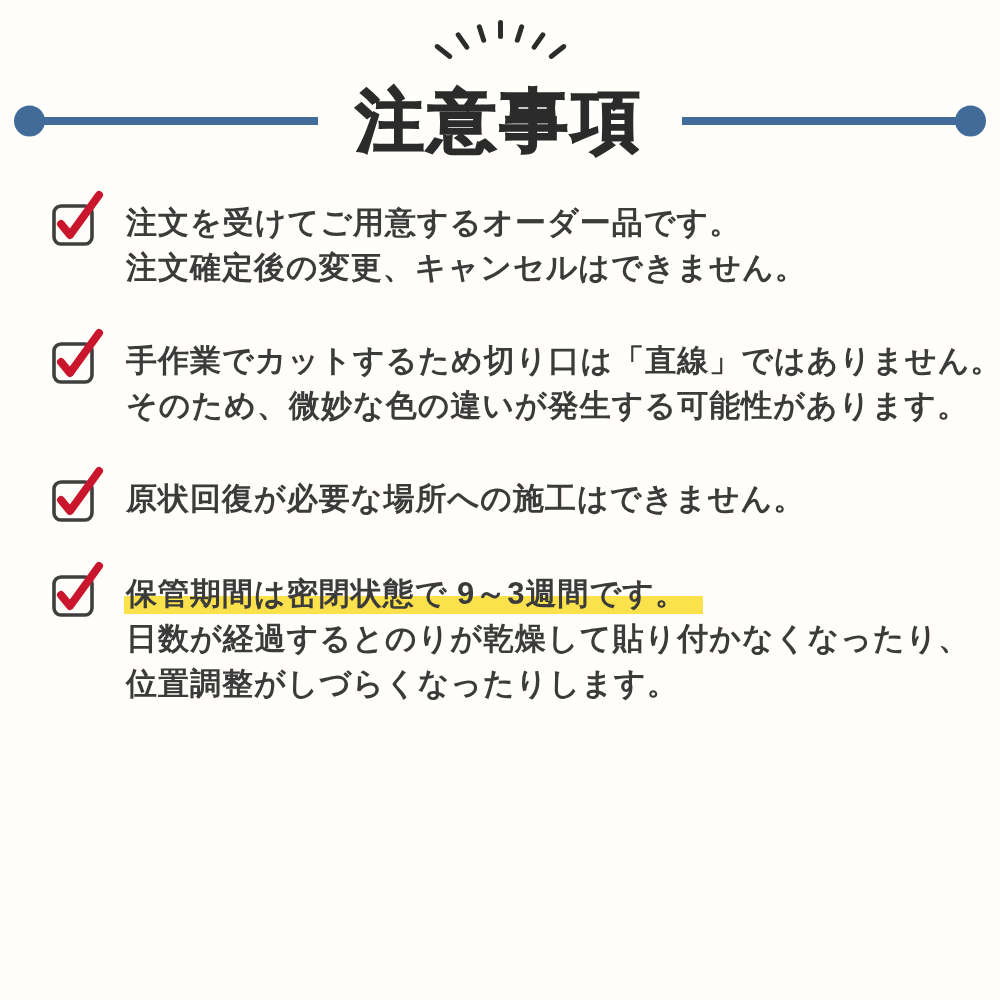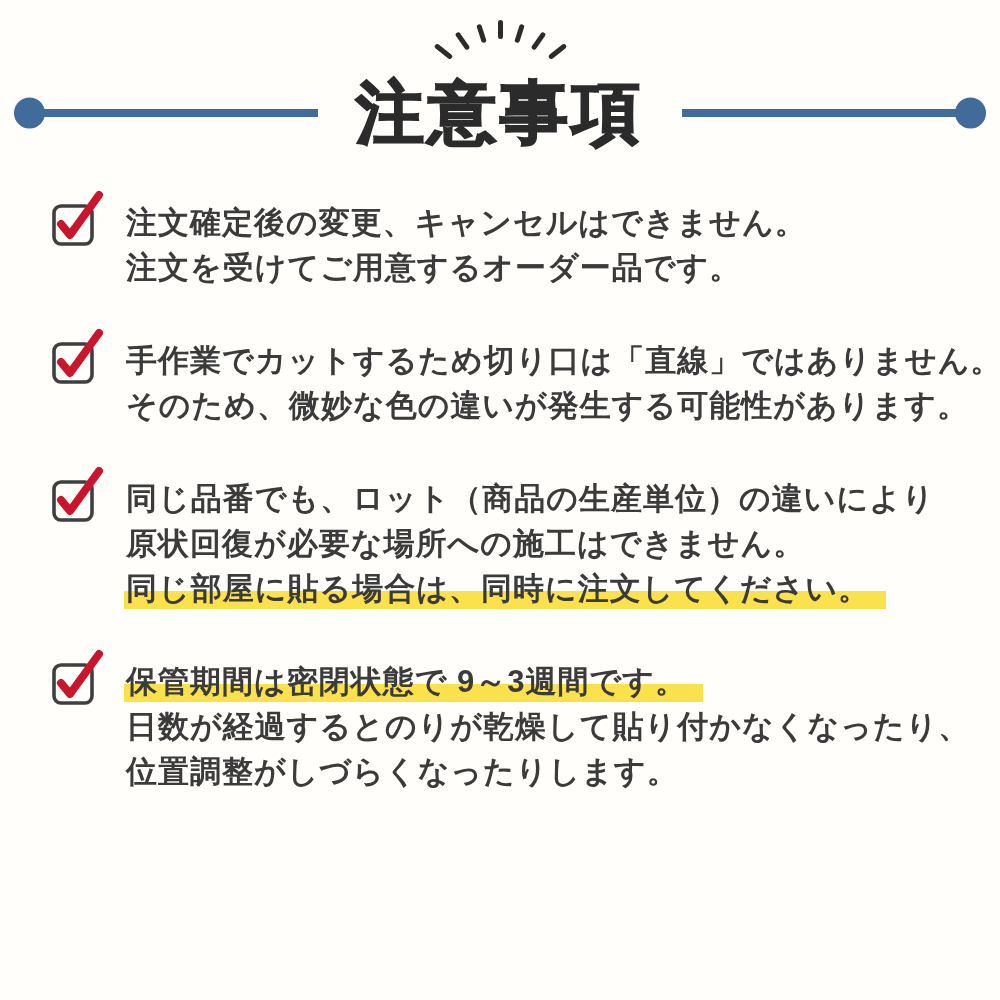--- a/index.html
+++ b/index.html
@@ -15,21 +15,21 @@
   
   .header { position:absolute; top:0; left:0; width:1000px; }
   .burst {
     position:relative; height:58px; margin-top:20px;
     display:flex; justify-content:center; align-items:flex-start; gap:14px;
   }
   .burst span {
     display:block; width:5px; border-radius:3px; background:#2c2c2c;
   }
   .title-row {
-    display:flex; align-items:center; 
+    display:flex; align-items:center; margin-top:8px;
     padding:0 20px; gap:38px;
   }
   .rule {
     position:relative; flex:1; height:8px; background:#416b98; margin-top:2px;
   }
   .rule .dot {
     position:absolute; top:50%; width:31px; height:31px;
     border-radius:50%; background:#416b98; transform:translateY(-50%);
   }
   .rule-left .dot { left:-6px; }
@@ -88,22 +88,22 @@
   <div class="notice-list">
 
     <div class="item">
       <span class="checkbox">
         <svg viewBox="0 0 54 54" aria-hidden="true">
           <rect x="4" y="13" width="38" height="38" rx="7" fill="none" stroke="#3f3f3f" stroke-width="3.6"></rect>
           <path d="M 11 31 L 20 42 L 49 2" fill="none" stroke="#c9162c" stroke-width="8" stroke-linecap="round" stroke-linejoin="round"></path>
         </svg>
       </span>
       <div class="lines">
+        <p class="line"><span>注文を受けてご用意するオーダー品です。</span></p>
         <p class="line"><span>注文確定後の変更、キャンセルはできません。</span></p>
-        <p class="line"><span>注文を受けてご用意するオーダー品です。</span></p>
       </div>
     </div>
 
 
     <div class="item">
       <span class="checkbox">
         <svg viewBox="0 0 54 54" aria-hidden="true">
           <rect x="4" y="13" width="38" height="38" rx="7" fill="none" stroke="#3f3f3f" stroke-width="3.6"></rect>
           <path d="M 11 31 L 20 42 L 49 2" fill="none" stroke="#c9162c" stroke-width="8" stroke-linecap="round" stroke-linejoin="round"></path>
         </svg>
@@ -115,23 +115,21 @@
     </div>
 
     <div class="item">
       <span class="checkbox">
         <svg viewBox="0 0 54 54" aria-hidden="true">
           <rect x="4" y="13" width="38" height="38" rx="7" fill="none" stroke="#3f3f3f" stroke-width="3.6"></rect>
           <path d="M 11 31 L 20 42 L 49 2" fill="none" stroke="#c9162c" stroke-width="8" stroke-linecap="round" stroke-linejoin="round"></path>
         </svg>
       </span>
       <div class="lines">
-        <p class="line"><span>同じ品番でも、ロット（商品の生産単位）の違いにより</span></p>
         <p class="line"><span>原状回復が必要な場所への施工はできません。</span></p>
-        <p class="line"><span class="hl">同じ部屋に貼る場合は、同時に注文してください。</span></p>
       </div>
     </div>
 
     <div class="item">
       <span class="checkbox">
         <svg viewBox="0 0 54 54" aria-hidden="true">
           <rect x="4" y="13" width="38" height="38" rx="7" fill="none" stroke="#3f3f3f" stroke-width="3.6"></rect>
           <path d="M 11 31 L 20 42 L 49 2" fill="none" stroke="#c9162c" stroke-width="8" stroke-linecap="round" stroke-linejoin="round"></path>
         </svg>
       </span>

